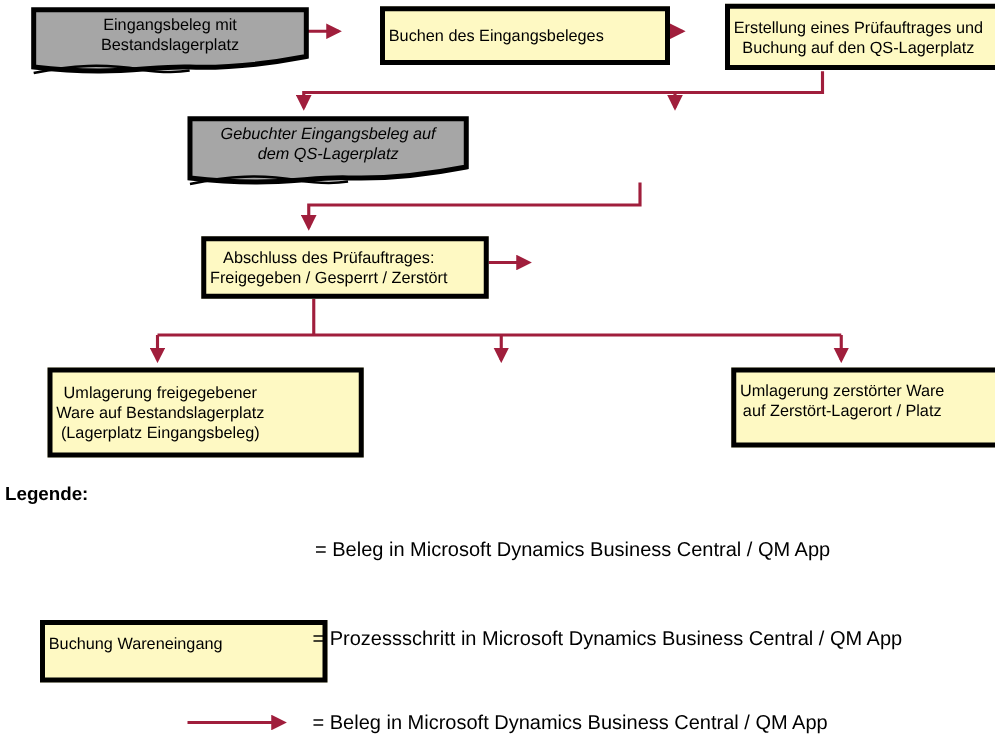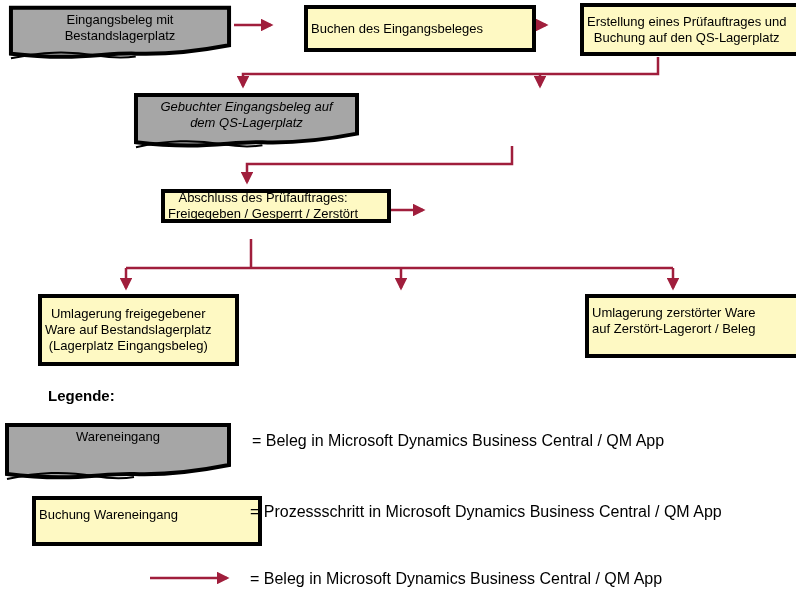--- a/index.html
+++ b/index.html
@@ -5,25 +5,25 @@
   html,body{margin:0;padding:0;background:#fff;}
   #stage{
     position:relative;width:796px;height:595px;background:#ffffff;overflow:hidden;
     font-family:"Liberation Sans",sans-serif;color:#000;
   }
   .node{position:absolute;box-sizing:border-box;text-align:center;
     font-size:13px;line-height:16px;white-space:pre-line;}
   .process{background:#fef9c3;border:4px solid #000;display:flex;
     align-items:center;justify-content:flex-start;padding:2px 3px;margin-left:28px;}
   .process.topalign{align-items:flex-start;padding-top:7px;}
-  .doc{background:transparent;}
+  .doc{background:transparent;margin-left:16px;}
   .doc svg{position:absolute;left:0;top:0;width:100%;height:100%;}
   .doc .doc-label{position:absolute;left:0;right:0;text-align:center;}
   #connectors{position:absolute;left:0;top:0;width:796px;height:595px;pointer-events:none;}
-  .legend-title{position:absolute;font-size:15px;font-weight:bold;white-space:nowrap;margin-left:44px;}
+  .legend-title{position:absolute;font-size:15px;font-weight:bold;white-space:nowrap;}
   .legend-desc{position:absolute;font-size:16px;line-height:18px;white-space:nowrap;}
 </style>
 </head>
 <body>
 
 <div id="stage">
 
   <svg id="connectors" viewBox="0 0 796 595" xmlns="http://www.w3.org/2000/svg">
     <defs>
       <marker id="arw" viewBox="0 0 10 10" refX="8" refY="5" markerWidth="5" markerHeight="5" orient="auto-start-reverse">
@@ -66,47 +66,40 @@
   <div class="node doc" style="left:133px;top:92px;width:227px;height:60px;">
     <svg viewBox="0 0 228 62" preserveAspectRatio="none">
       <path d="M3,3 H225 V43 C190,50 160,53 130,52 C95,51 70,60 3,52 Z" fill="#A6A6A6" stroke="#000" stroke-width="4" vector-effect="non-scaling-stroke"></path>
       <path d="M3,57 C35,50 60,49 90,54 C105,56.5 118,57 130,55" fill="none" stroke="#000" stroke-width="2" vector-effect="non-scaling-stroke"></path>
     </svg>
     <div class="doc-label" style="top:7px;font-style:italic;">Gebuchter Eingangsbeleg auf
 dem QS-Lagerplatz</div>
   </div>
 
 
-  <div class="node process" style="left:133px;top:189px;width:230px;height:34px;">
+  <div class="node process" style="left:133px;top:189px;width:230px;height:50px;">
     <span>Abschluss des Prüfauftrages:
 Freigegeben / Gesperrt / Zerstört</span>
   </div>
 
 
-  <div class="node process" style="left:10px;top:294px;width:201px;height:72px;">
+  <div class="node process" style="left:10px;top:294px;width:253px;height:72px;">
     <span>Umlagerung freigegebener
 Ware auf Bestandslagerplatz
 (Lagerplatz Eingangsbeleg)</span>
   </div>
 
 
   <div class="node process topalign" style="left:557px;top:294px;width:233px;height:64px;">
     <span>Umlagerung zerstörter Ware
-auf Zerstört-Lagerort / Beleg</span>
+auf Zerstört-Lagerort / Platz</span>
   </div>
 
   <div class="legend-title" style="left:4px;top:387px;">Legende:</div>
 
-  <div class="node doc" style="left:4px;top:422px;width:228px;height:62px;">
-    <svg viewBox="0 0 228 62" preserveAspectRatio="none">
-      <path d="M3,3 H225 V43 C190,50 160,53 130,52 C95,51 70,60 3,52 Z" fill="#A6A6A6" stroke="#000" stroke-width="4" vector-effect="non-scaling-stroke"></path>
-      <path d="M3,57 C35,50 60,49 90,54 C105,56.5 118,57 130,55" fill="none" stroke="#000" stroke-width="2" vector-effect="non-scaling-stroke"></path>
-    </svg>
-    <div class="doc-label" style="top:7px;">Wareneingang</div>
-  </div>
 
   <div class="legend-desc" style="left:252px;top:432px;">= Beleg in Microsoft Dynamics Business Central / QM App</div>
 
   <div class="node process topalign" style="left:4px;top:496px;width:230px;height:50px;">
     <span>Buchung Wareneingang</span>
   </div>
 
   <div class="legend-desc" style="left:250px;top:503px;">= Prozessschritt in Microsoft Dynamics Business Central / QM App</div>
 
   <div class="legend-desc" style="left:250px;top:570px;">= Beleg in Microsoft Dynamics Business Central / QM App</div>

